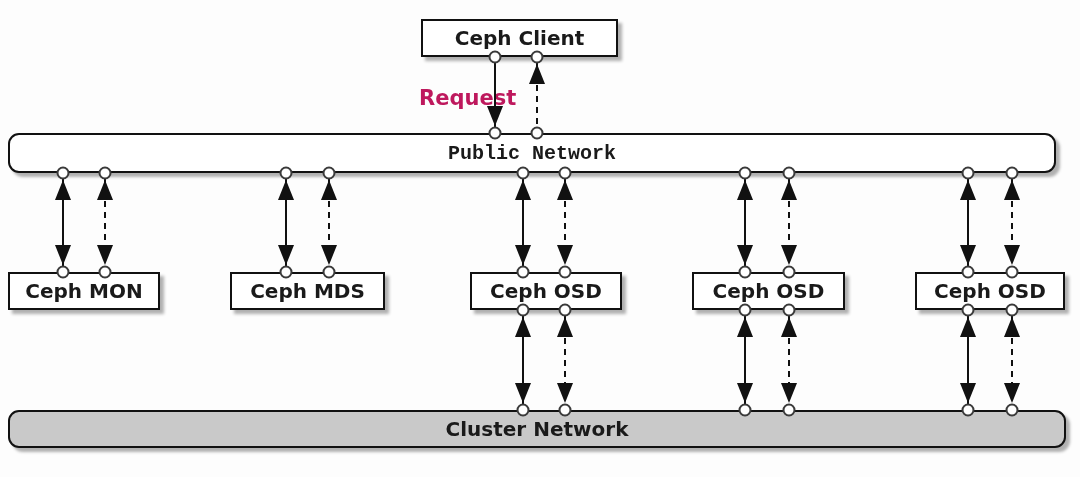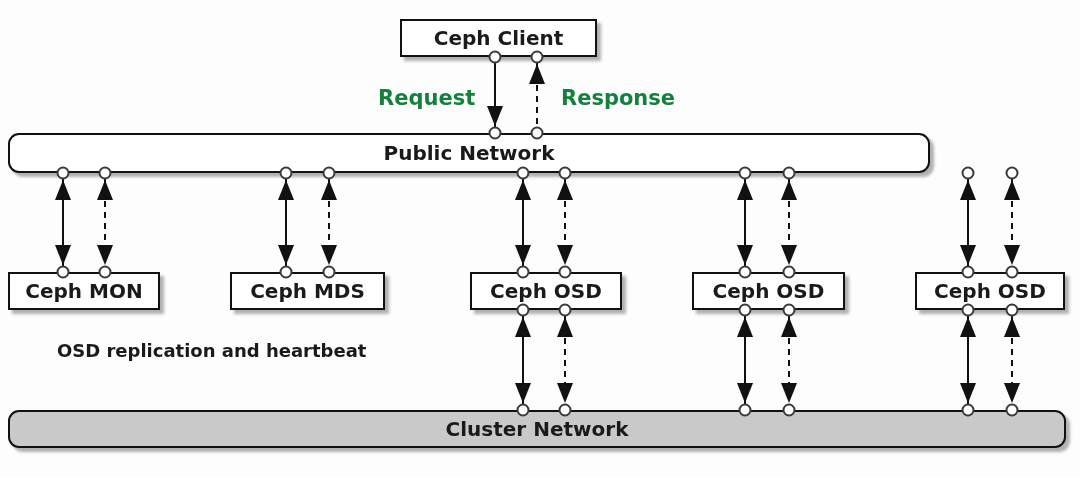--- a/index.html
+++ b/index.html
@@ -13,33 +13,33 @@
   .node{
     position:absolute;
     box-sizing:border-box;
     background:var(--box-fill,#ffffff);
     border:2px solid var(--stroke,#111111);
     display:flex;align-items:center;justify-content:center;
     font-weight:bold;font-size:20px;color:#1a1a1a;
     box-shadow:4px 4px 3px rgba(0,0,0,0.30);
     z-index:1;
   }
-  .client{left:400px;top:19px;width:197px;height:38px;align-items:center;}
+  .client{left:421px;top:19px;width:197px;height:38px;align-items:center;}
   .bar{border-radius:11px;}
-  .public{left:8px;top:133px;width:922px;height:40px;}
+  .public{left:8px;top:133px;width:1048px;height:40px;font-family:Liberation Mono, monospace;}
   .cluster{left:8px;top:410px;width:1058px;height:38px;background:var(--cluster-fill,#c9c9c9);}
   .server{top:272px;height:38px;}
   .srv-mon{left:8px;width:152px;}
   .srv-mds{left:230px;width:155px;text-align:center;}
   .srv-osd1{left:470px;width:152px;}
   .srv-osd2{left:692px;width:153px;}
   .srv-osd3{left:915px;width:150px;}
   .edge-label{
     position:absolute;top:85px;height:26px;line-height:26px;
-    font-weight:bold;font-size:21px;color:#15803d;z-index:1;white-space:nowrap;
+    font-weight:bold;font-size:21px;color:#be185d;z-index:1;white-space:nowrap;margin-left:41px;
   }
   .lbl-request{left:378px;}
   .lbl-response{left:561px;}
   .annotation{
     position:absolute;left:57px;top:341px;
     font-weight:bold;font-size:18px;line-height:19px;color:#1a1a1a;
     z-index:1;white-space:nowrap;
   }
   .wires{
     position:absolute;left:0;top:0;width:1080px;height:477px;
@@ -176,21 +176,20 @@
         <circle cx="1012" cy="310" r="5.5" fill="#ffffff" stroke="#3a3a3a" stroke-width="2"></circle>
         <circle cx="1012" cy="410" r="5.5" fill="#ffffff" stroke="#3a3a3a" stroke-width="2"></circle>
       </g>
     </svg>
 
   <div class="node client">
     <span>Ceph Client</span>
   </div>
 
   <div class="edge-label lbl-request">Request</div>
-  <div class="edge-label lbl-response">Response</div>
 
   <div class="node bar public">
     <span>Public Network</span>
   </div>
 
   <div class="node server srv-mon">
     <span>Ceph MON</span>
   </div>
   <div class="node server srv-mds">
     <span>Ceph MDS</span>
@@ -199,20 +198,19 @@
     <span>Ceph OSD</span>
   </div>
   <div class="node server srv-osd2">
     <span>Ceph OSD</span>
   </div>
   <div class="node server srv-osd3">
     <span>Ceph OSD</span>
   </div>
 
   <div class="annotation">
-    <div>OSD replication and heartbeat</div>
   </div>
 
   <div class="node bar cluster">
     <span>Cluster Network</span>
   </div>
 
 </div>
 
 </body></html>

